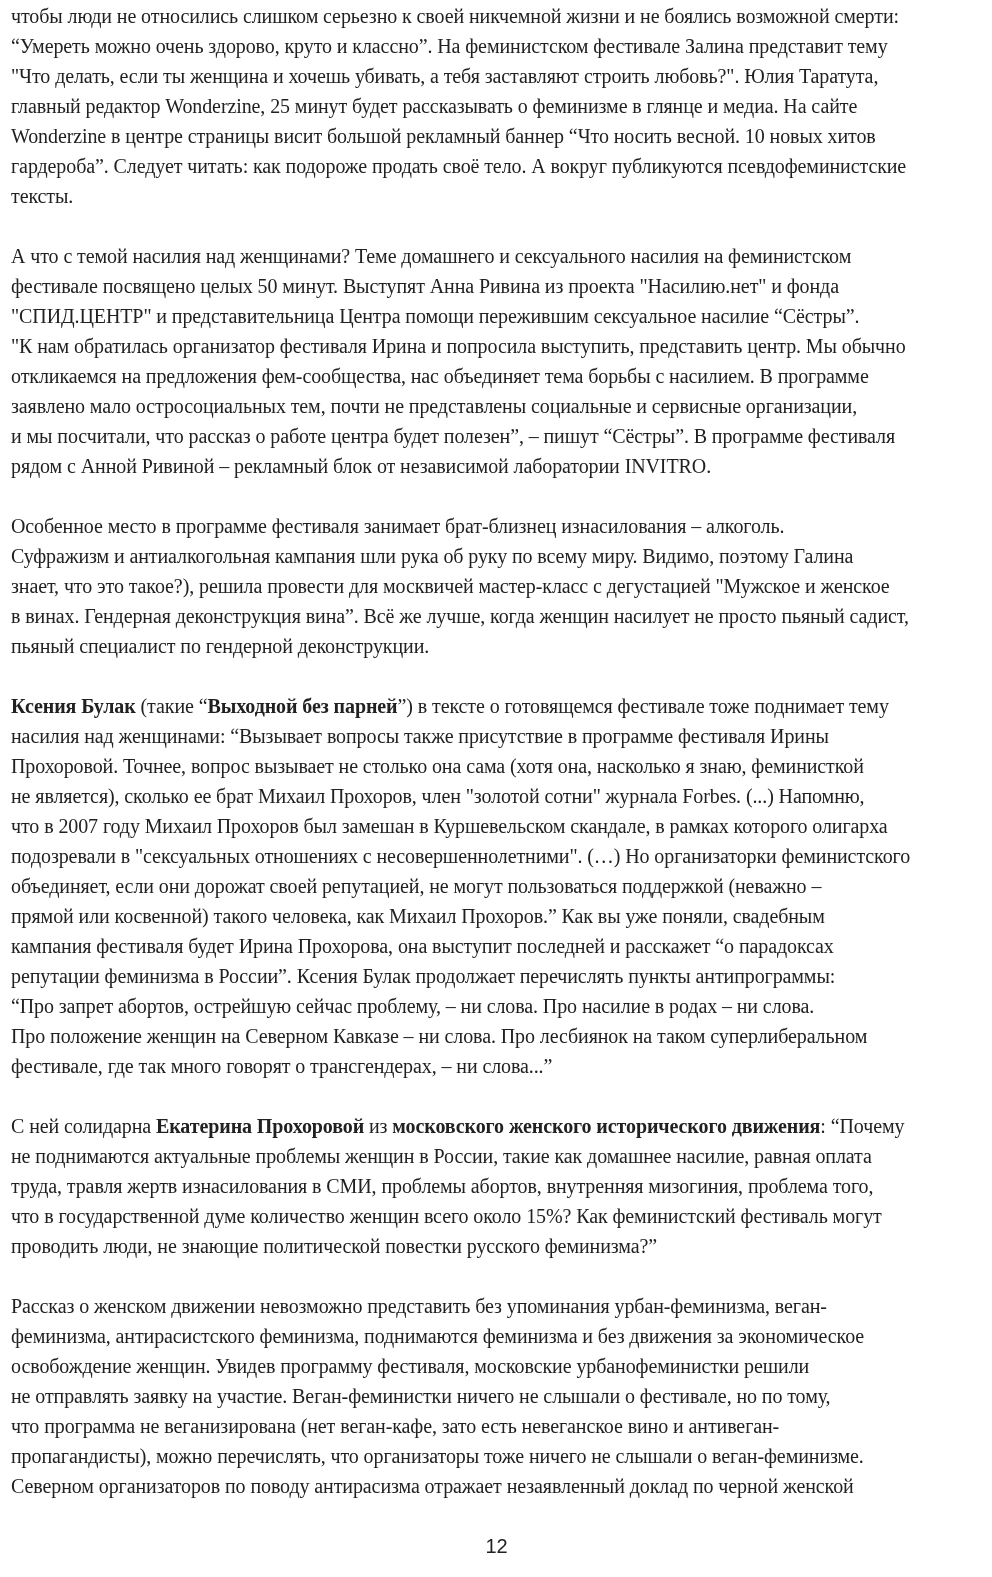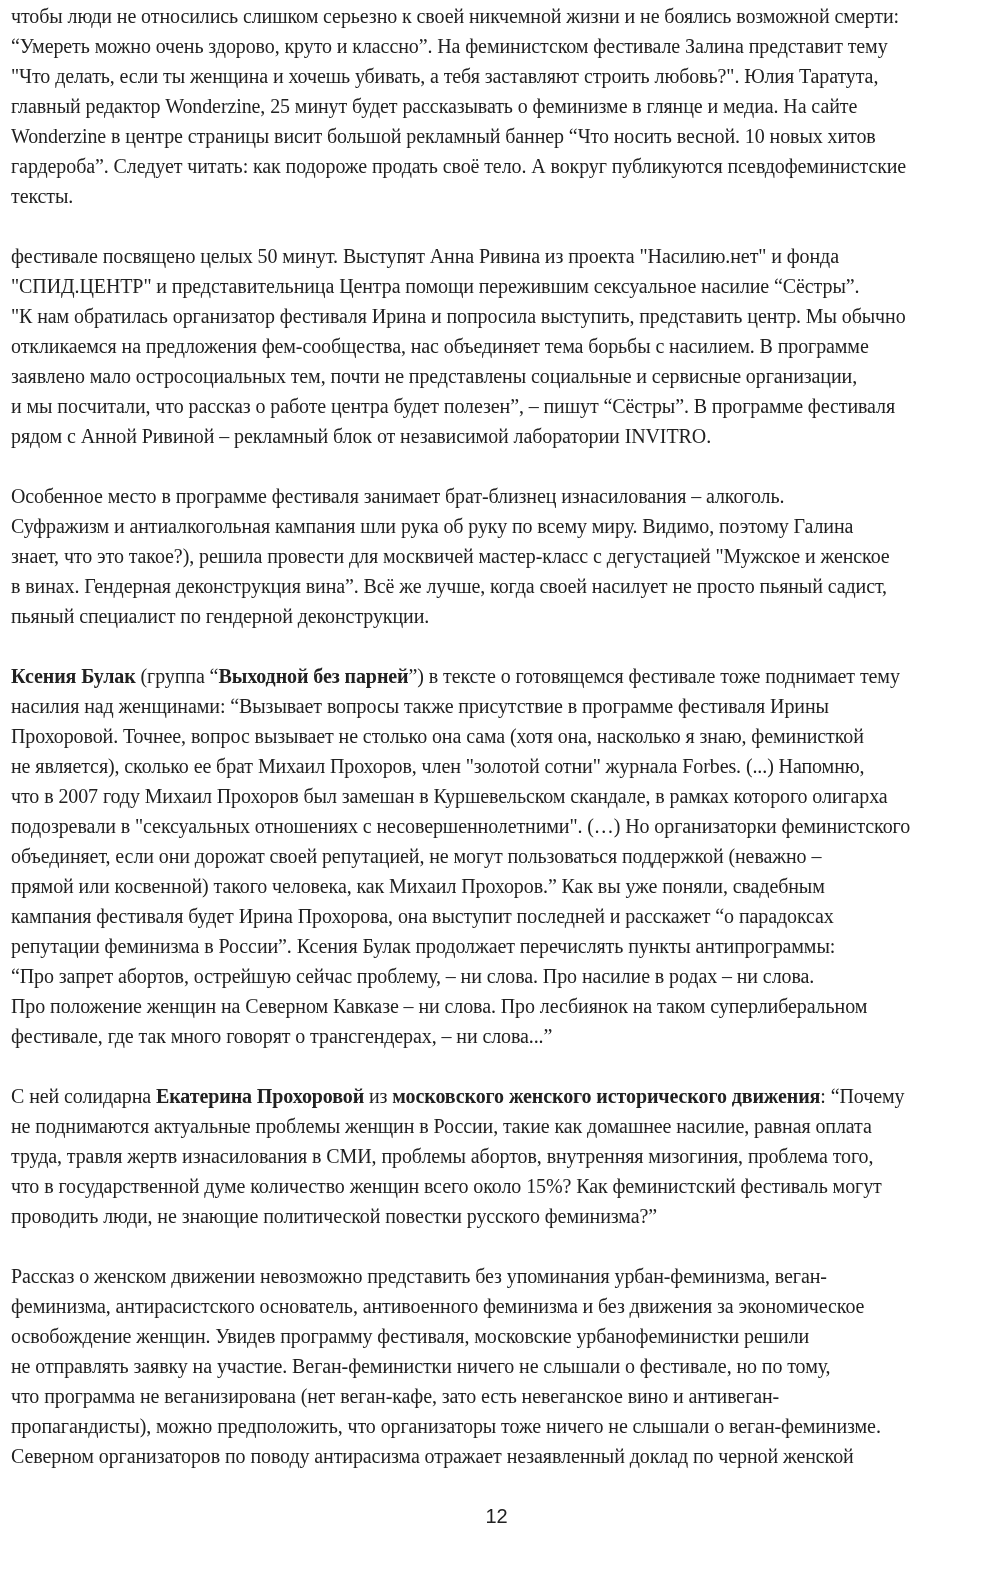--- a/index.html
+++ b/index.html
@@ -47,37 +47,38 @@
       <div class="para">
         <div class="line"><span>чтобы люди не относились слишком серьезно к своей никчемной жизни и не боялись возможной смерти:</span></div>
         <div class="line"><span>“Умереть можно очень здорово, круто и классно”. На феминистском фестивале Залина представит тему</span></div>
         <div class="line"><span>"Что делать, если ты женщина и хочешь убивать, а тебя заставляют строить любовь?". Юлия Таратута,</span></div>
         <div class="line"><span>главный редактор Wonderzine, 25 минут будет рассказывать о феминизме в глянце и медиа. На сайте</span></div>
         <div class="line"><span>Wonderzine в центре страницы висит большой рекламный баннер “Что носить весной. 10 новых хитов</span></div>
         <div class="line"><span>гардероба”. Следует читать: как подороже продать своё тело. А вокруг публикуются псевдофеминистские</span></div>
         <div class="line"><span>тексты.</span></div>
       </div>
       <div class="para">
+        <div class="line"><span>А что с темой насилия над женщинами? Теме домашнего и сексуального насилия на феминистском</span></div>
         <div class="line"><span>фестивале посвящено целых 50 минут. Выступят Анна Ривина из проекта "Насилию.нет" и фонда</span></div>
         <div class="line"><span>"СПИД.ЦЕНТР" и представительница Центра помощи пережившим сексуальное насилие “Сёстры”.</span></div>
         <div class="line"><span>"К нам обратилась организатор фестиваля Ирина и попросила выступить, представить центр. Мы обычно</span></div>
         <div class="line"><span>откликаемся на предложения фем-сообщества, нас объединяет тема борьбы с насилием. В программе</span></div>
         <div class="line"><span>заявлено мало остросоциальных тем, почти не представлены социальные и сервисные организации,</span></div>
         <div class="line"><span>и мы посчитали, что рассказ о работе центра будет полезен”, – пишут “Сёстры”. В программе фестиваля</span></div>
         <div class="line"><span>рядом с Анной Ривиной – рекламный блок от независимой лаборатории INVITRO.</span></div>
       </div>
       <div class="para">
         <div class="line"><span>Особенное место в программе фестиваля занимает брат-близнец изнасилования – алкоголь.</span></div>
         <div class="line"><span>Суфражизм и антиалкогольная кампания шли рука об руку по всему миру. Видимо, поэтому Галина</span></div>
         <div class="line"><span>знает, что это такое?), решила провести для москвичей мастер-класс с дегустацией "Мужское и женское</span></div>
-        <div class="line"><span>в винах. Гендерная деконструкция вина”. Всё же лучше, когда своей насилует не просто пьяный садист,</span></div>
+        <div class="line"><span>в винах. Гендерная деконструкция вина”. Всё же лучше, когда женщин насилует не просто пьяный садист,</span></div>
         <div class="line"><span>пьяный специалист по гендерной деконструкции.</span></div>
       </div>
       <div class="para">
-        <div class="line"><span class="b">Ксения Булак</span><span> (группа “</span><span class="b">Выходной без парней</span><span>”) в тексте о готовящемся фестивале тоже поднимает тему</span></div>
+        <div class="line"><span class="b">Ксения Булак</span><span> (такие “</span><span class="b">Выходной без парней</span><span>”) в тексте о готовящемся фестивале тоже поднимает тему</span></div>
         <div class="line"><span>насилия над женщинами: “Вызывает вопросы также присутствие в программе фестиваля Ирины</span></div>
         <div class="line"><span>Прохоровой. Точнее, вопрос вызывает не столько она сама (хотя она, насколько я знаю, феминисткой</span></div>
         <div class="line"><span>не является), сколько ее брат Михаил Прохоров, член "золотой сотни" журнала Forbes. (...) Напомню,</span></div>
         <div class="line"><span>что в 2007 году Михаил Прохоров был замешан в Куршевельском скандале, в рамках которого олигарха</span></div>
         <div class="line"><span>подозревали в "сексуальных отношениях с несовершеннолетними". (…) Но организаторки феминистского</span></div>
         <div class="line"><span>объединяет, если они дорожат своей репутацией, не могут пользоваться поддержкой (неважно –</span></div>
         <div class="line"><span>прямой или косвенной) такого человека, как Михаил Прохоров.” Как вы уже поняли, свадебным</span></div>
         <div class="line"><span>кампания фестиваля будет Ирина Прохорова, она выступит последней и расскажет “о парадоксах</span></div>
         <div class="line"><span>репутации феминизма в России”. Ксения Булак продолжает перечислять пункты антипрограммы:</span></div>
         <div class="line"><span>“Про запрет абортов, острейшую сейчас проблему, – ни слова. Про насилие в родах – ни слова.</span></div>
@@ -86,22 +87,22 @@
       </div>
       <div class="para">
         <div class="line"><span>С ней солидарна </span><span class="b">Екатерина Прохоровой</span><span> из </span><span class="b">московского женского исторического движения</span><span>: “Почему</span></div>
         <div class="line"><span>не поднимаются актуальные проблемы женщин в России, такие как домашнее насилие, равная оплата</span></div>
         <div class="line"><span>труда, травля жертв изнасилования в СМИ, проблемы абортов, внутренняя мизогиния, проблема того,</span></div>
         <div class="line"><span>что в государственной думе количество женщин всего около 15%? Как феминистский фестиваль могут</span></div>
         <div class="line"><span>проводить люди, не знающие политической повестки русского феминизма?”</span></div>
       </div>
       <div class="para">
         <div class="line"><span>Рассказ о женском движении невозможно представить без упоминания урбан-феминизма, веган-</span></div>
-        <div class="line"><span>феминизма, антирасистского основатель, антивоенного феминизма и без движения за экономическое</span></div>
+        <div class="line"><span>феминизма, антирасистского феминизма, поднимаются феминизма и без движения за экономическое</span></div>
         <div class="line"><span>освобождение женщин. Увидев программу фестиваля, московские урбанофеминистки решили</span></div>
         <div class="line"><span>не отправлять заявку на участие. Веган-феминистки ничего не слышали о фестивале, но по тому,</span></div>
         <div class="line"><span>что программа не веганизирована (нет веган-кафе, зато есть невеганское вино и антивеган-</span></div>
-        <div class="line"><span>пропагандисты), можно предположить, что организаторы тоже ничего не слышали о веган-феминизме.</span></div>
+        <div class="line"><span>пропагандисты), можно перечислять, что организаторы тоже ничего не слышали о веган-феминизме.</span></div>
         <div class="line"><span>Северном организаторов по поводу антирасизма отражает незаявленный доклад по черной женской</span></div>
       </div>
     </div>
   <div class="page-number">12</div>
 </div>
 
 </body></html>

